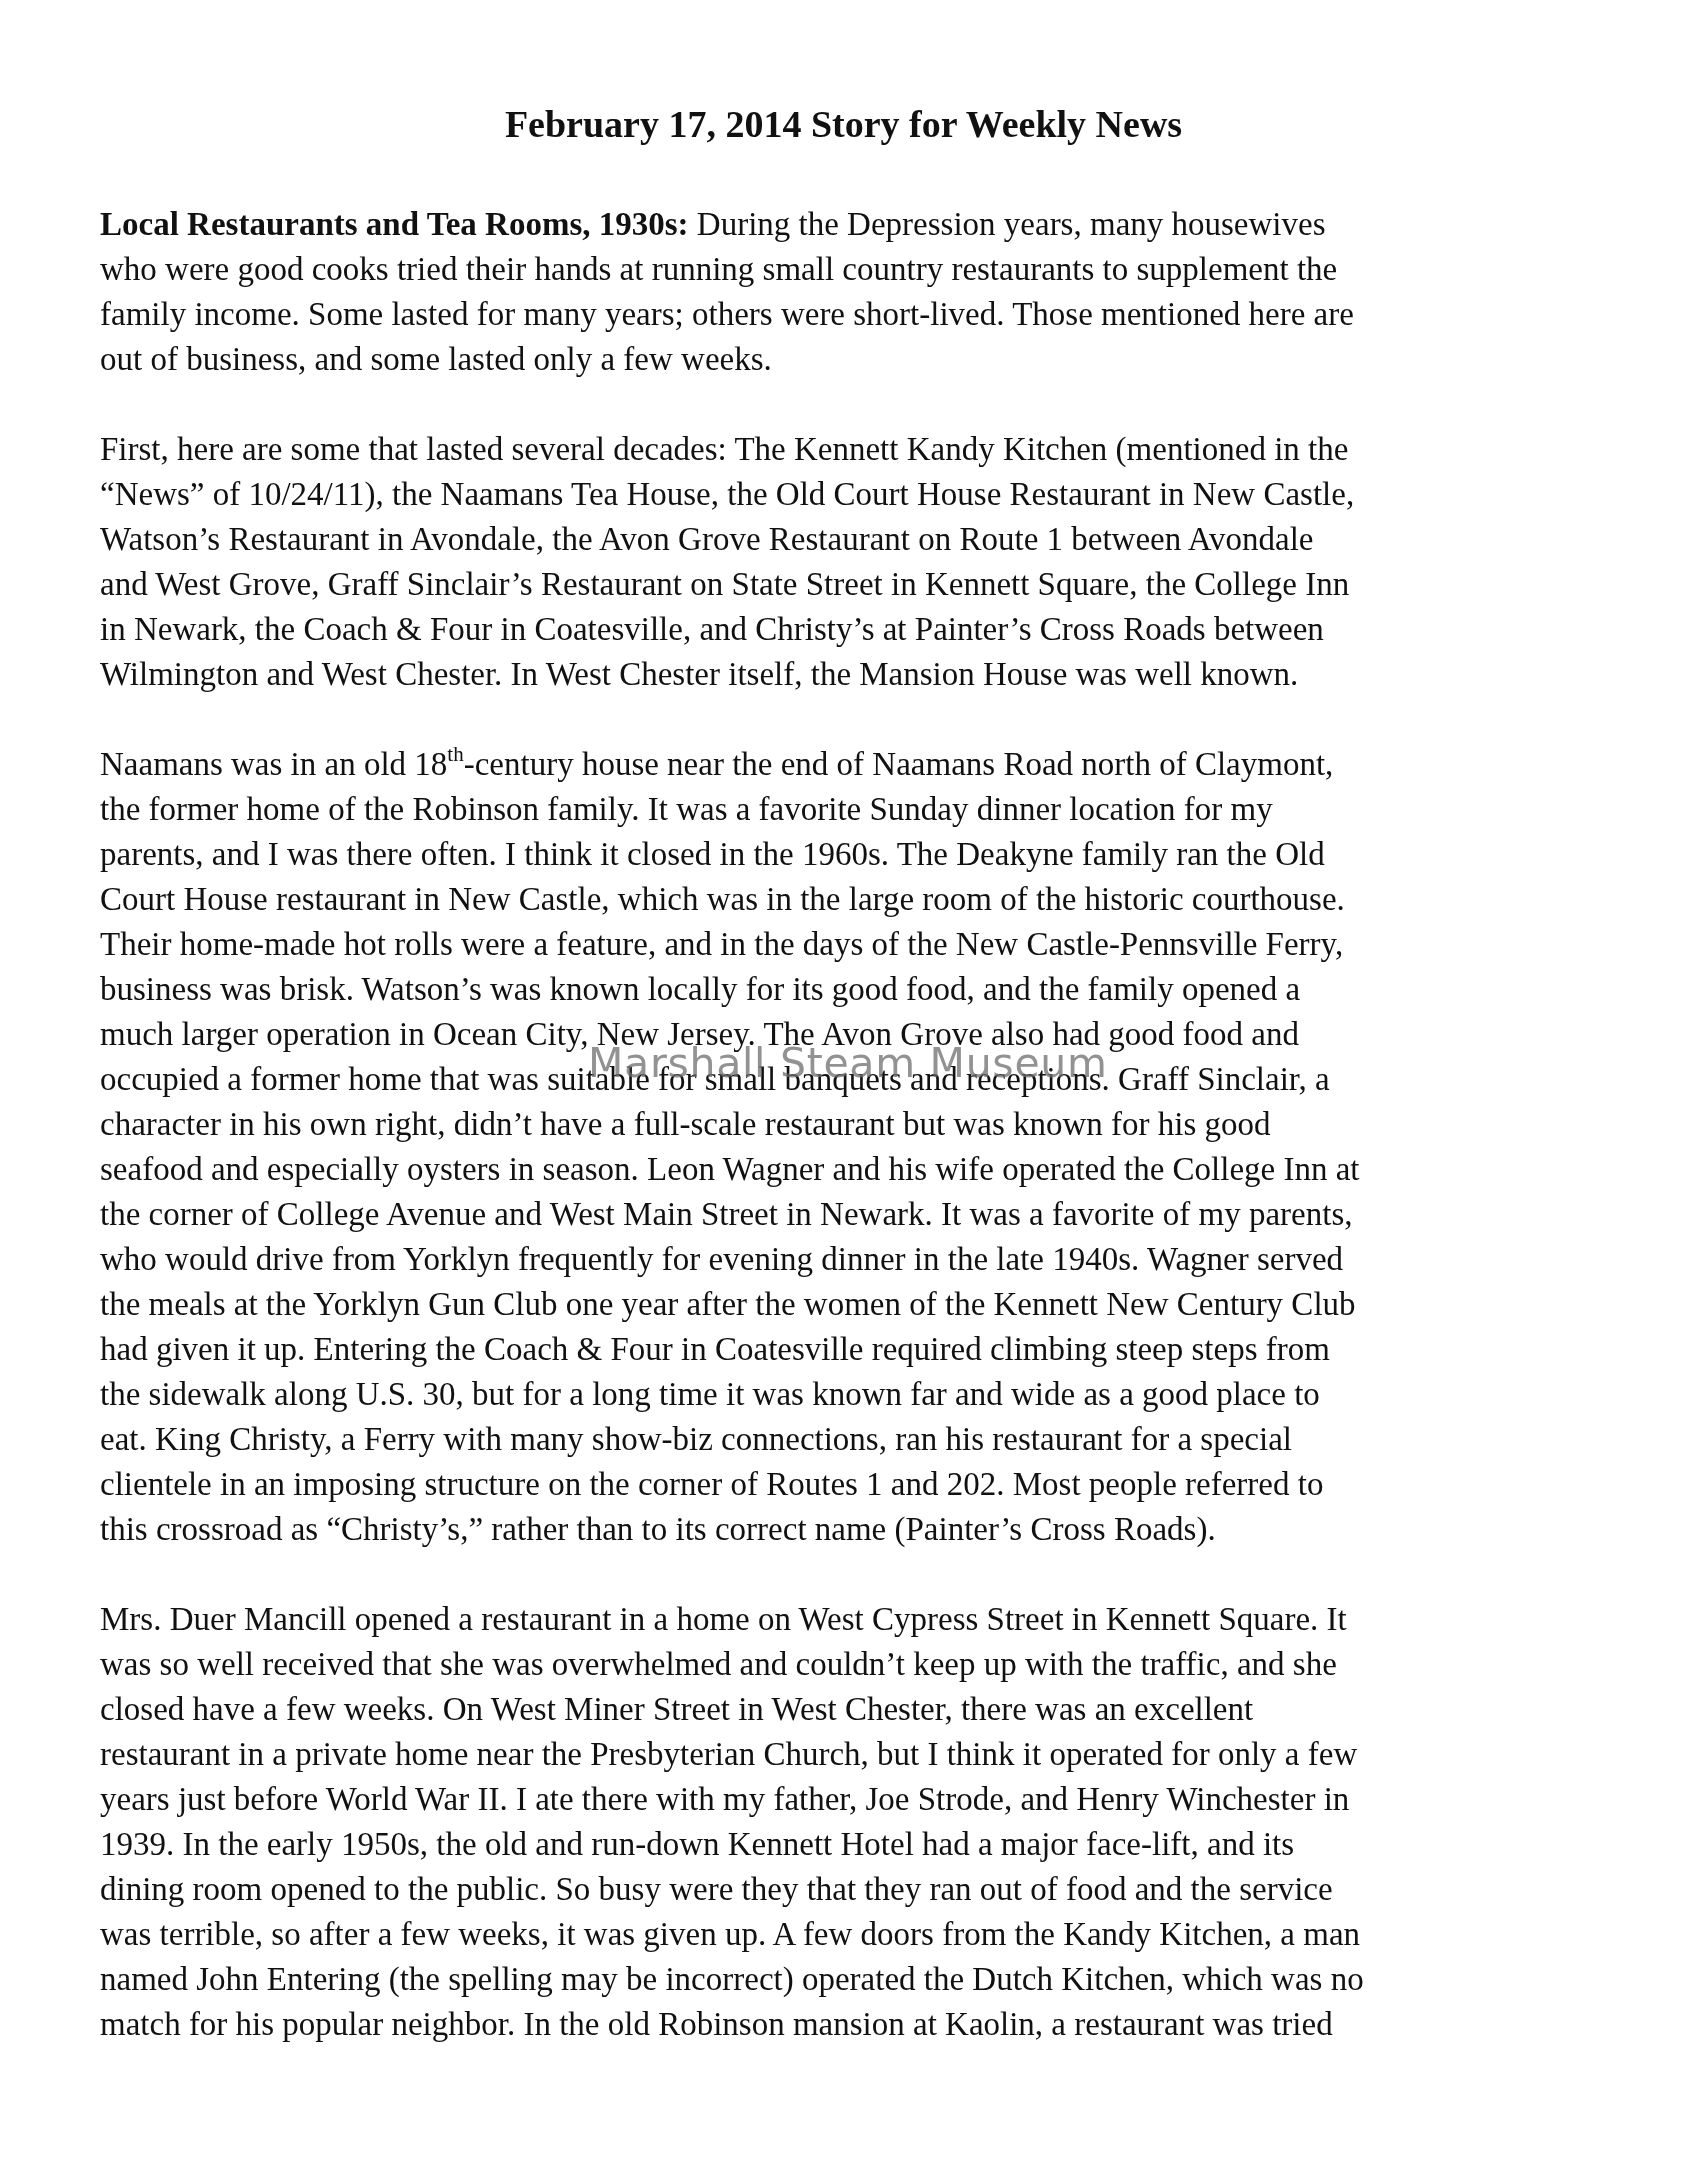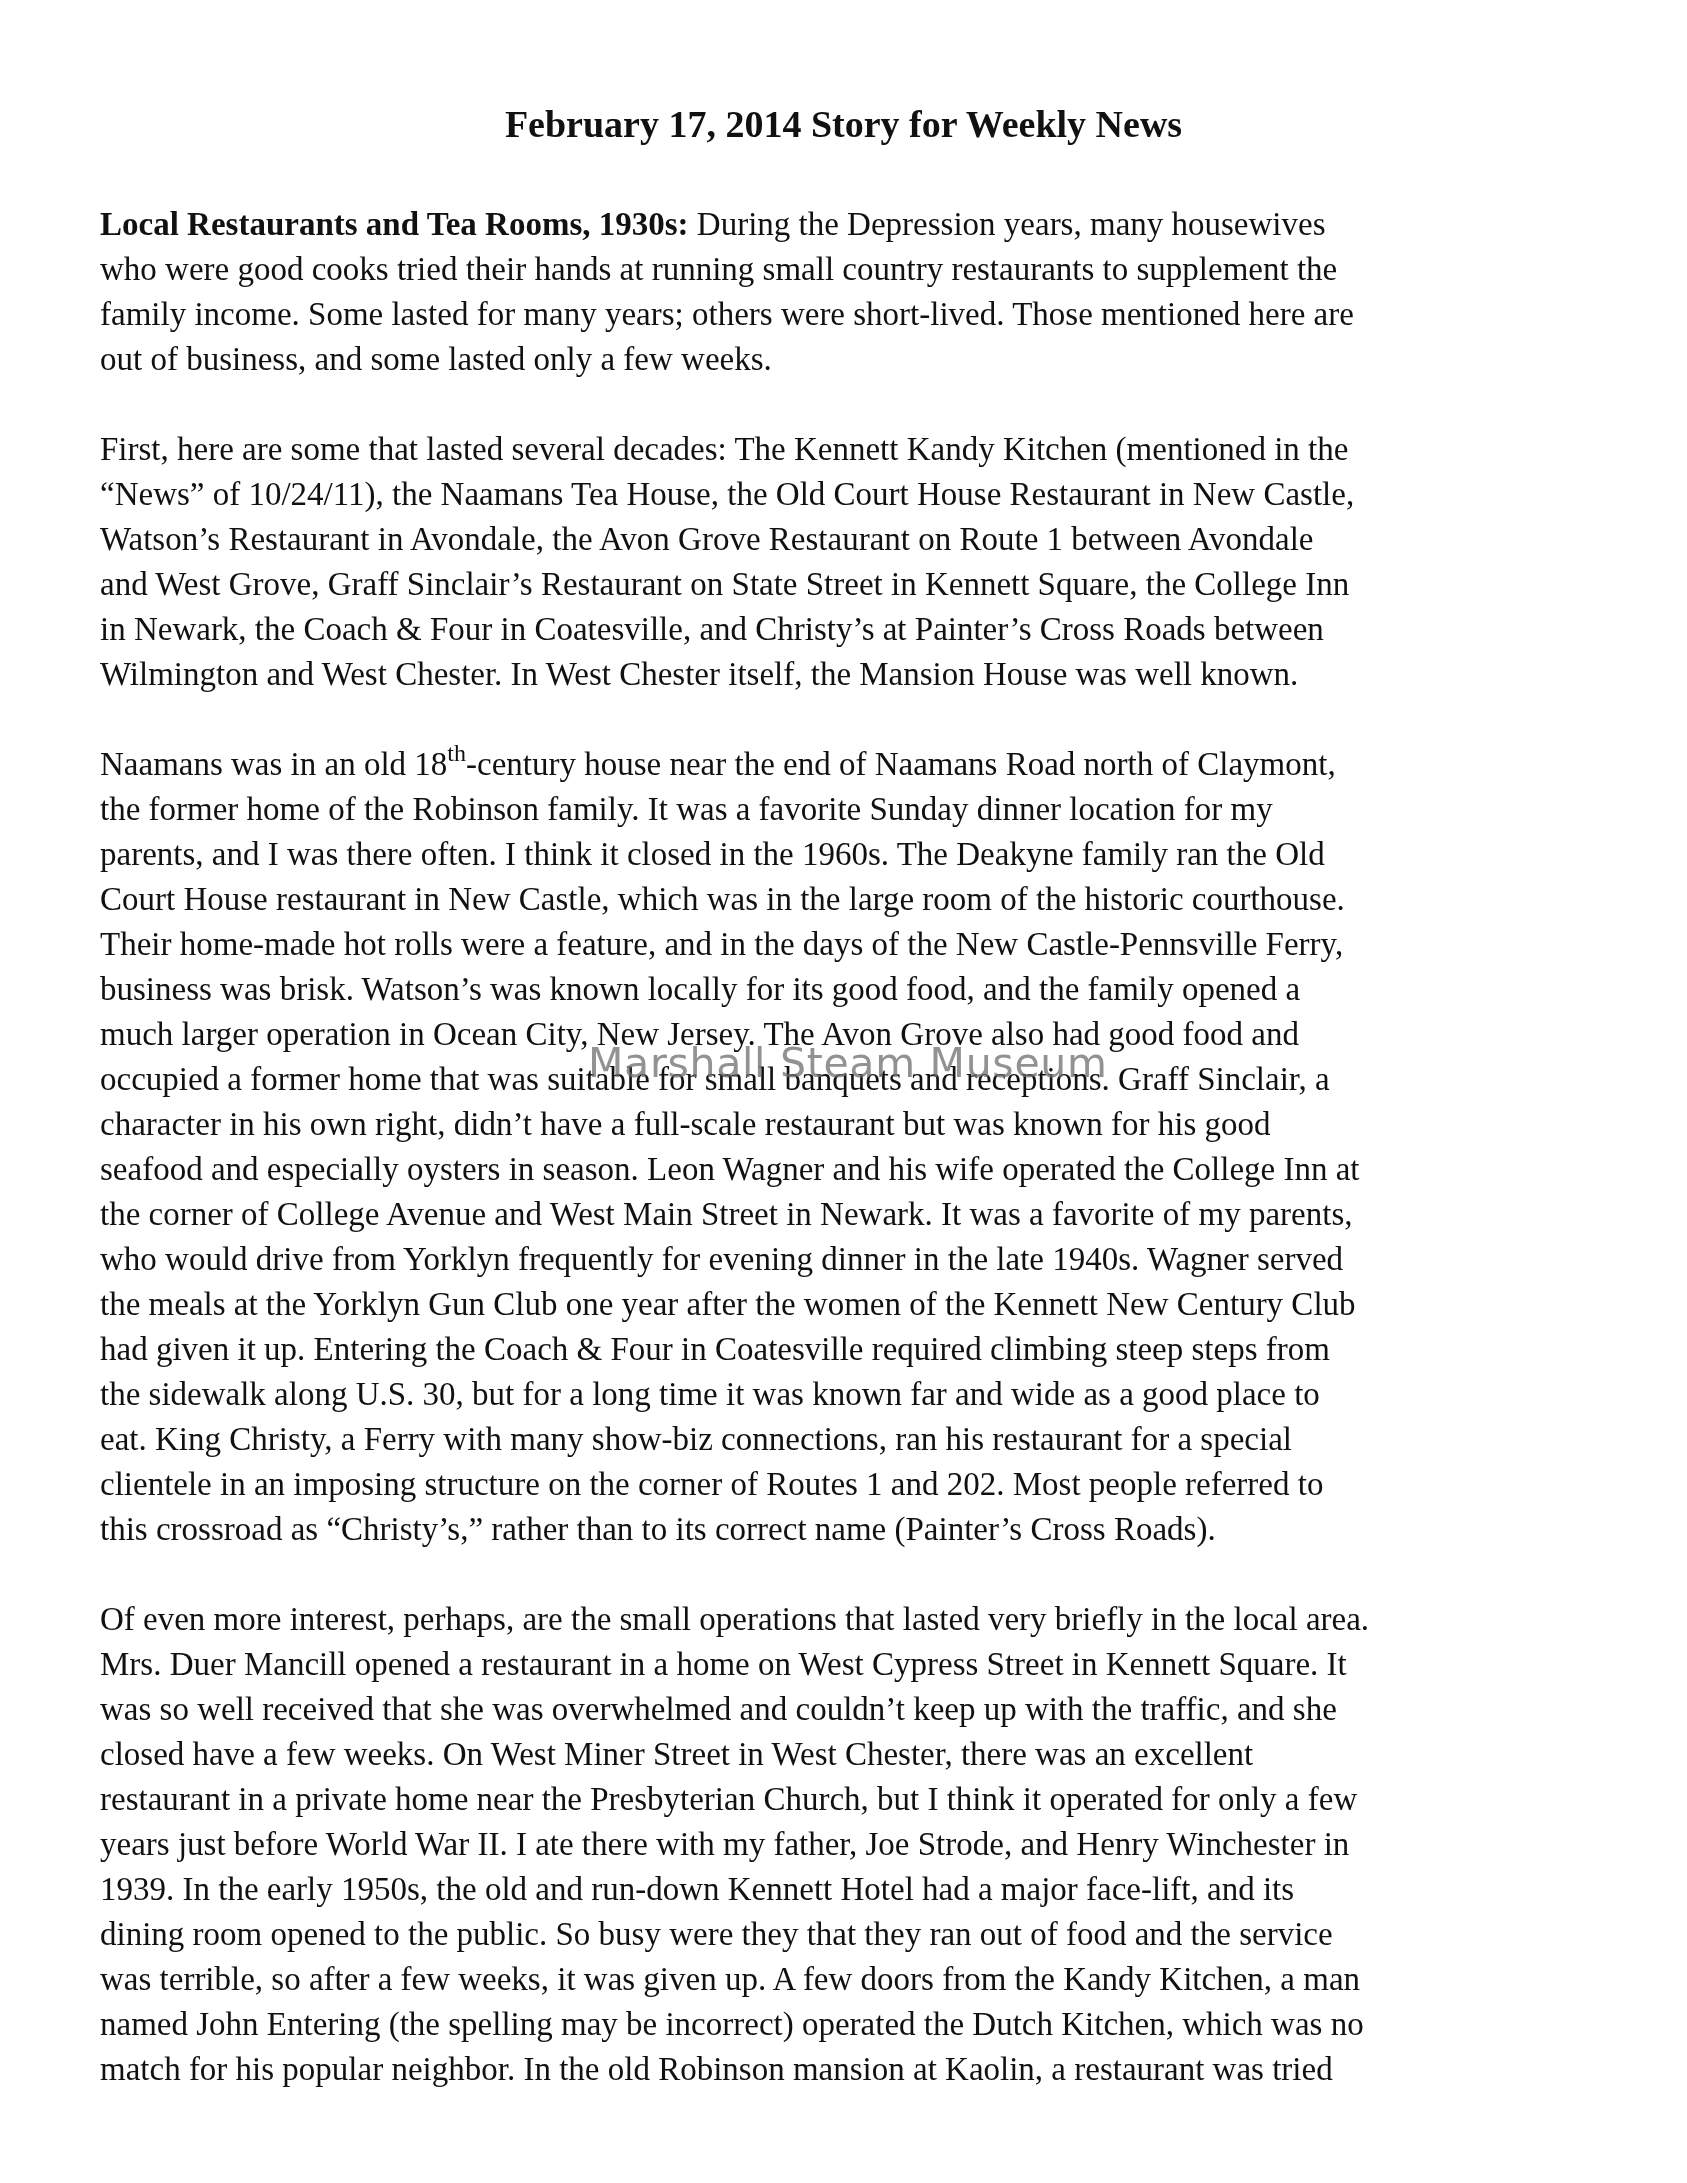--- a/index.html
+++ b/index.html
@@ -5,21 +5,21 @@
   html, body { margin: 0; padding: 0; background: #ffffff; }
   body { width: 1687px; height: 2183px; position: relative; overflow: hidden;
          font-family: "Liberation Serif", "DejaVu Serif", serif; color: #111; }
   .page { position: absolute; left: 0; top: 0; width: 1687px; height: 2183px; padding-left: 28px; }
   .title { position: absolute; top: 100px; left: 0; width: 1687px; text-align: center;
            font-weight: bold; font-size: 38px; line-height: 49px; }
   .body { position: absolute; left: 100px; top: 202px; width: 1504px; }
   .para { font-size: 33px; line-height: 45px; margin: 0 0 45px 0; white-space: nowrap; }
   .line { display: block; }
   .lead { font-weight: bold; }
-  sup { font-size: 24px; line-height: 0; vertical-align: 14px; margin-top: 38px; }
+  sup { font-size: 21px; line-height: 0; vertical-align: 14px; margin-top: 38px; }
   .watermark { position: absolute; left: 588px; top: 1039px;
                font-family: "DejaVu Sans", "Liberation Sans", sans-serif;
                font-size: 41px; color: rgba(110,110,110,0.75); white-space: nowrap;
                letter-spacing: 0.7px; }
 </style>
 </head>
 <body>
 
 <div class="page">
   <div class="title">February 17, 2014 Story for Weekly News</div>
@@ -57,21 +57,20 @@
       <span class="line">who would drive from Yorklyn frequently for evening dinner in the late 1940s. Wagner served</span>
       <span class="line">the meals at the Yorklyn Gun Club one year after the women of the Kennett New Century Club</span>
       <span class="line">had given it up. Entering the Coach &amp; Four in Coatesville required climbing steep steps from</span>
       <span class="line">the sidewalk along U.S. 30, but for a long time it was known far and wide as a good place to</span>
       <span class="line">eat. King Christy, a Ferry with many show-biz connections, ran his restaurant for a special</span>
       <span class="line">clientele in an imposing structure on the corner of Routes 1 and 202. Most people referred to</span>
       <span class="line">this crossroad as “Christy’s,” rather than to its correct name (Painter’s Cross Roads).</span>
     </p>
 
     <p class="para">
-      <span class="line">Of even more interest, perhaps, are the small operations that lasted very briefly in the local area.</span>
       <span class="line">Mrs. Duer Mancill opened a restaurant in a home on West Cypress Street in Kennett Square. It</span>
       <span class="line">was so well received that she was overwhelmed and couldn’t keep up with the traffic, and she</span>
       <span class="line">closed have a few weeks. On West Miner Street in West Chester, there was an excellent</span>
       <span class="line">restaurant in a private home near the Presbyterian Church, but I think it operated for only a few</span>
       <span class="line">years just before World War II. I ate there with my father, Joe Strode, and Henry Winchester in</span>
       <span class="line">1939. In the early 1950s, the old and run-down Kennett Hotel had a major face-lift, and its</span>
       <span class="line">dining room opened to the public. So busy were they that they ran out of food and the service</span>
       <span class="line">was terrible, so after a few weeks, it was given up. A few doors from the Kandy Kitchen, a man</span>
       <span class="line">named John Entering (the spelling may be incorrect) operated the Dutch Kitchen, which was no</span>
       <span class="line">match for his popular neighbor. In the old Robinson mansion at Kaolin, a restaurant was tried</span>

